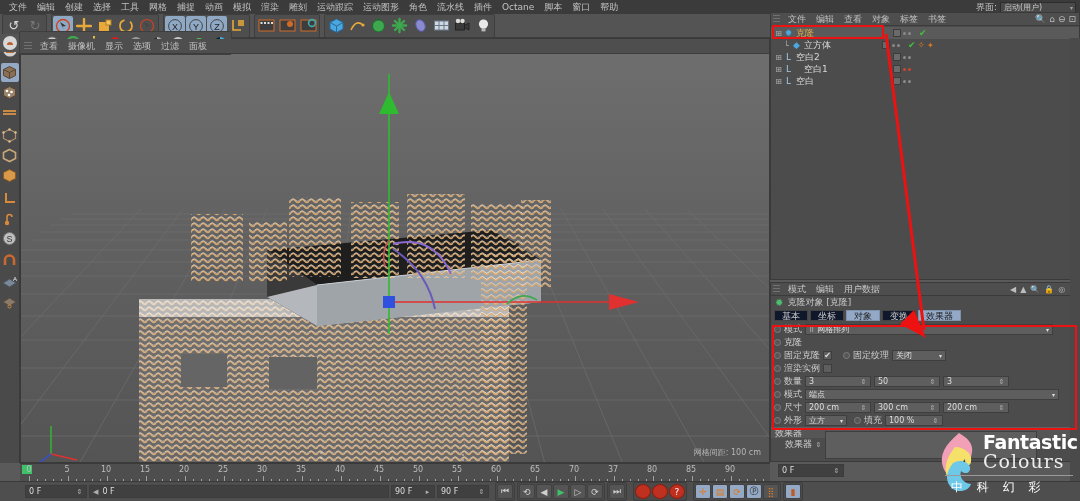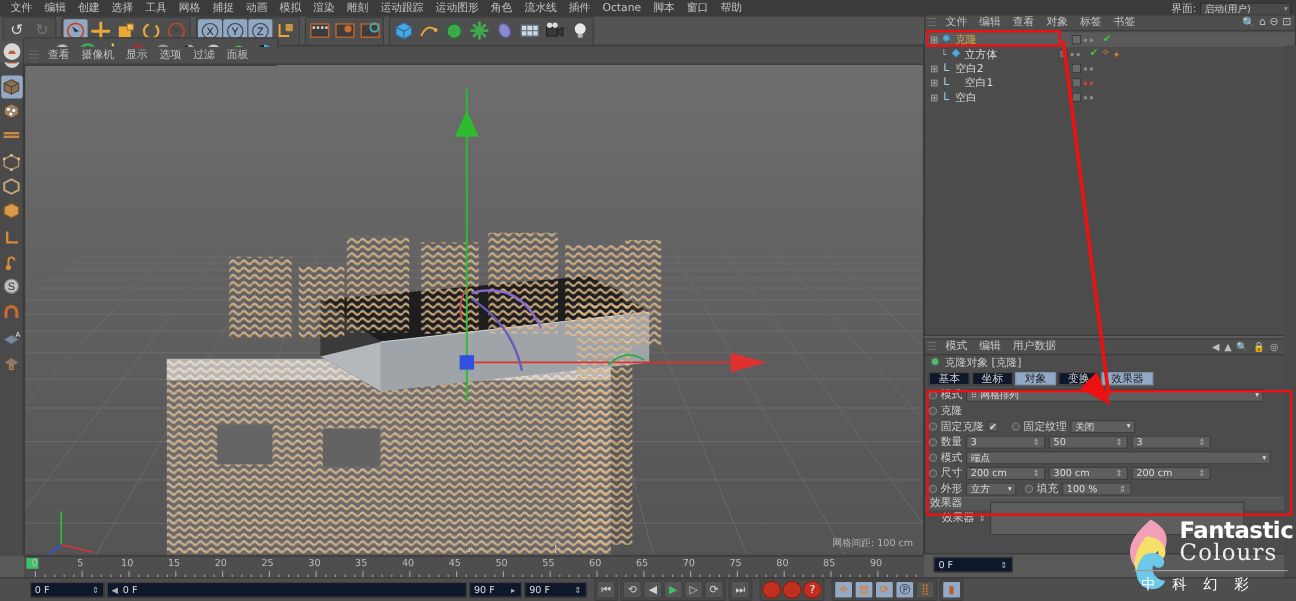--- a/index.html
+++ b/index.html
@@ -108,21 +108,21 @@
   .redbox { position:absolute; border:2px solid #ee1111; pointer-events:none; }
   svg.overlay { position:absolute; left:0; top:0; width:1080px; height:501px; pointer-events:none; }
 
   
   .timeline { position:absolute; left:20px; top:463px; width:750px; height:18px; background:#4e4e4e; border-top:1px solid #3a3a3a; }
   .ruler { position:absolute; left:0; top:0; right:0; height:18px; }
   .tlab { position:absolute; top:1px; font-size:8px; color:#bdbdbd; transform:translateX(-50%); }
   .greenmark { position:absolute; left:2px; top:1px; width:10px; height:9px; background:#3fc16a; }
 
   .botbar { position:absolute; left:0; top:481px; width:1080px; height:20px; background:#4e4e4e; border-top:1px solid #3a3a3a; display:flex; align-items:center; gap:2px; padding-left:3px; }
-  .ffield { height:13px; min-width:44px; background:#0f172a; border:1px solid #3c3c3c; font-size:8px; color:#ddd; padding:0 3px; display:flex; align-items:center; justify-content:space-between; }
+  .ffield { height:13px; min-width:44px; background:#404040; border:1px solid #3c3c3c; font-size:8px; color:#ddd; padding:0 3px; display:flex; align-items:center; justify-content:space-between; }
   .pbtn { width:16px; height:15px; display:flex; align-items:center; justify-content:center; font-size:9px; background:#555; border:1px solid #414141; border-radius:2px; color:#d0d0d0; }
   .pbtn.round { border-radius:50%; }
   .pgrp { display:flex; gap:1px; background:#4a4a4a; border:1px solid #3e3e3e; padding:1px; border-radius:2px; }
 
   .rstrip { position:absolute; left:1070px; top:38px; width:10px; height:443px; background:#4a4a4a; }
 
   
   .watermark { position:absolute; left:925px; top:427px; width:150px; height:75px; pointer-events:none; }
   .wm-text { position:absolute; left:58px; top:4px; color:#ffffff; font-size:19px; font-weight:bold; letter-spacing:-0.4px; font-family:"DejaVu Sans","Liberation Sans",sans-serif; }
   .wm-text2 { position:absolute; left:58px; top:23px; color:#ededed; font-size:19px; font-family:"DejaVu Serif","Liberation Serif",serif; letter-spacing:1px; }
@@ -745,20 +745,25 @@
         <span class="plabel">固定克隆</span>
         <span class="chk">✔</span>
         <span class="pdot" style="margin-left:8px;"></span>
         <span class="plabel">固定纹理</span>
         <span class="pdrop" style="width:54px;">
           <span>关闭</span>
           <span style="font-size:6px;">▾</span>
         </span>
       </div>
 
+      <div class="prow">
+        <span class="pdot"></span>
+        <span class="plabel">渲染实例</span>
+        <span class="chk"></span>
+      </div>
 
       <div class="prow">
         <span class="pdot"></span>
         <span class="plabel">数量</span>
         <span class="pfield" style="width:66px;justify-content:space-between;">
           <span>3</span>
           <span class="spin">⇕</span>
         </span>
         <span class="pfield" style="width:66px;justify-content:space-between;">
           <span>50</span>
@@ -834,21 +839,21 @@
       <span class="tlab" style="left:203px;">25</span>
       <span class="tlab" style="left:242px;">30</span>
       <span class="tlab" style="left:281px;">35</span>
       <span class="tlab" style="left:320px;">40</span>
       <span class="tlab" style="left:359px;">45</span>
       <span class="tlab" style="left:398px;">50</span>
       <span class="tlab" style="left:437px;">55</span>
       <span class="tlab" style="left:476px;">60</span>
       <span class="tlab" style="left:515px;">65</span>
       <span class="tlab" style="left:554px;">70</span>
-      <span class="tlab" style="left:593px;">75</span>
+      <span class="tlab" style="left:593px;">37</span>
       <span class="tlab" style="left:632px;">80</span>
       <span class="tlab" style="left:671px;">85</span>
       <span class="tlab" style="left:710px;">90</span>
       <svg width="750" height="7" style="position:absolute;left:0;bottom:0;">
         <g stroke="#a0a0a0" stroke-width="1">
           <path d="M9.5 1 L9.5 7"></path>
             <path d="M17.5 4 L17.5 7"></path>
             <path d="M25.5 4 L25.5 7"></path>
             <path d="M33.5 4 L33.5 7"></path>
             <path d="M41.5 4 L41.5 7"></path>

